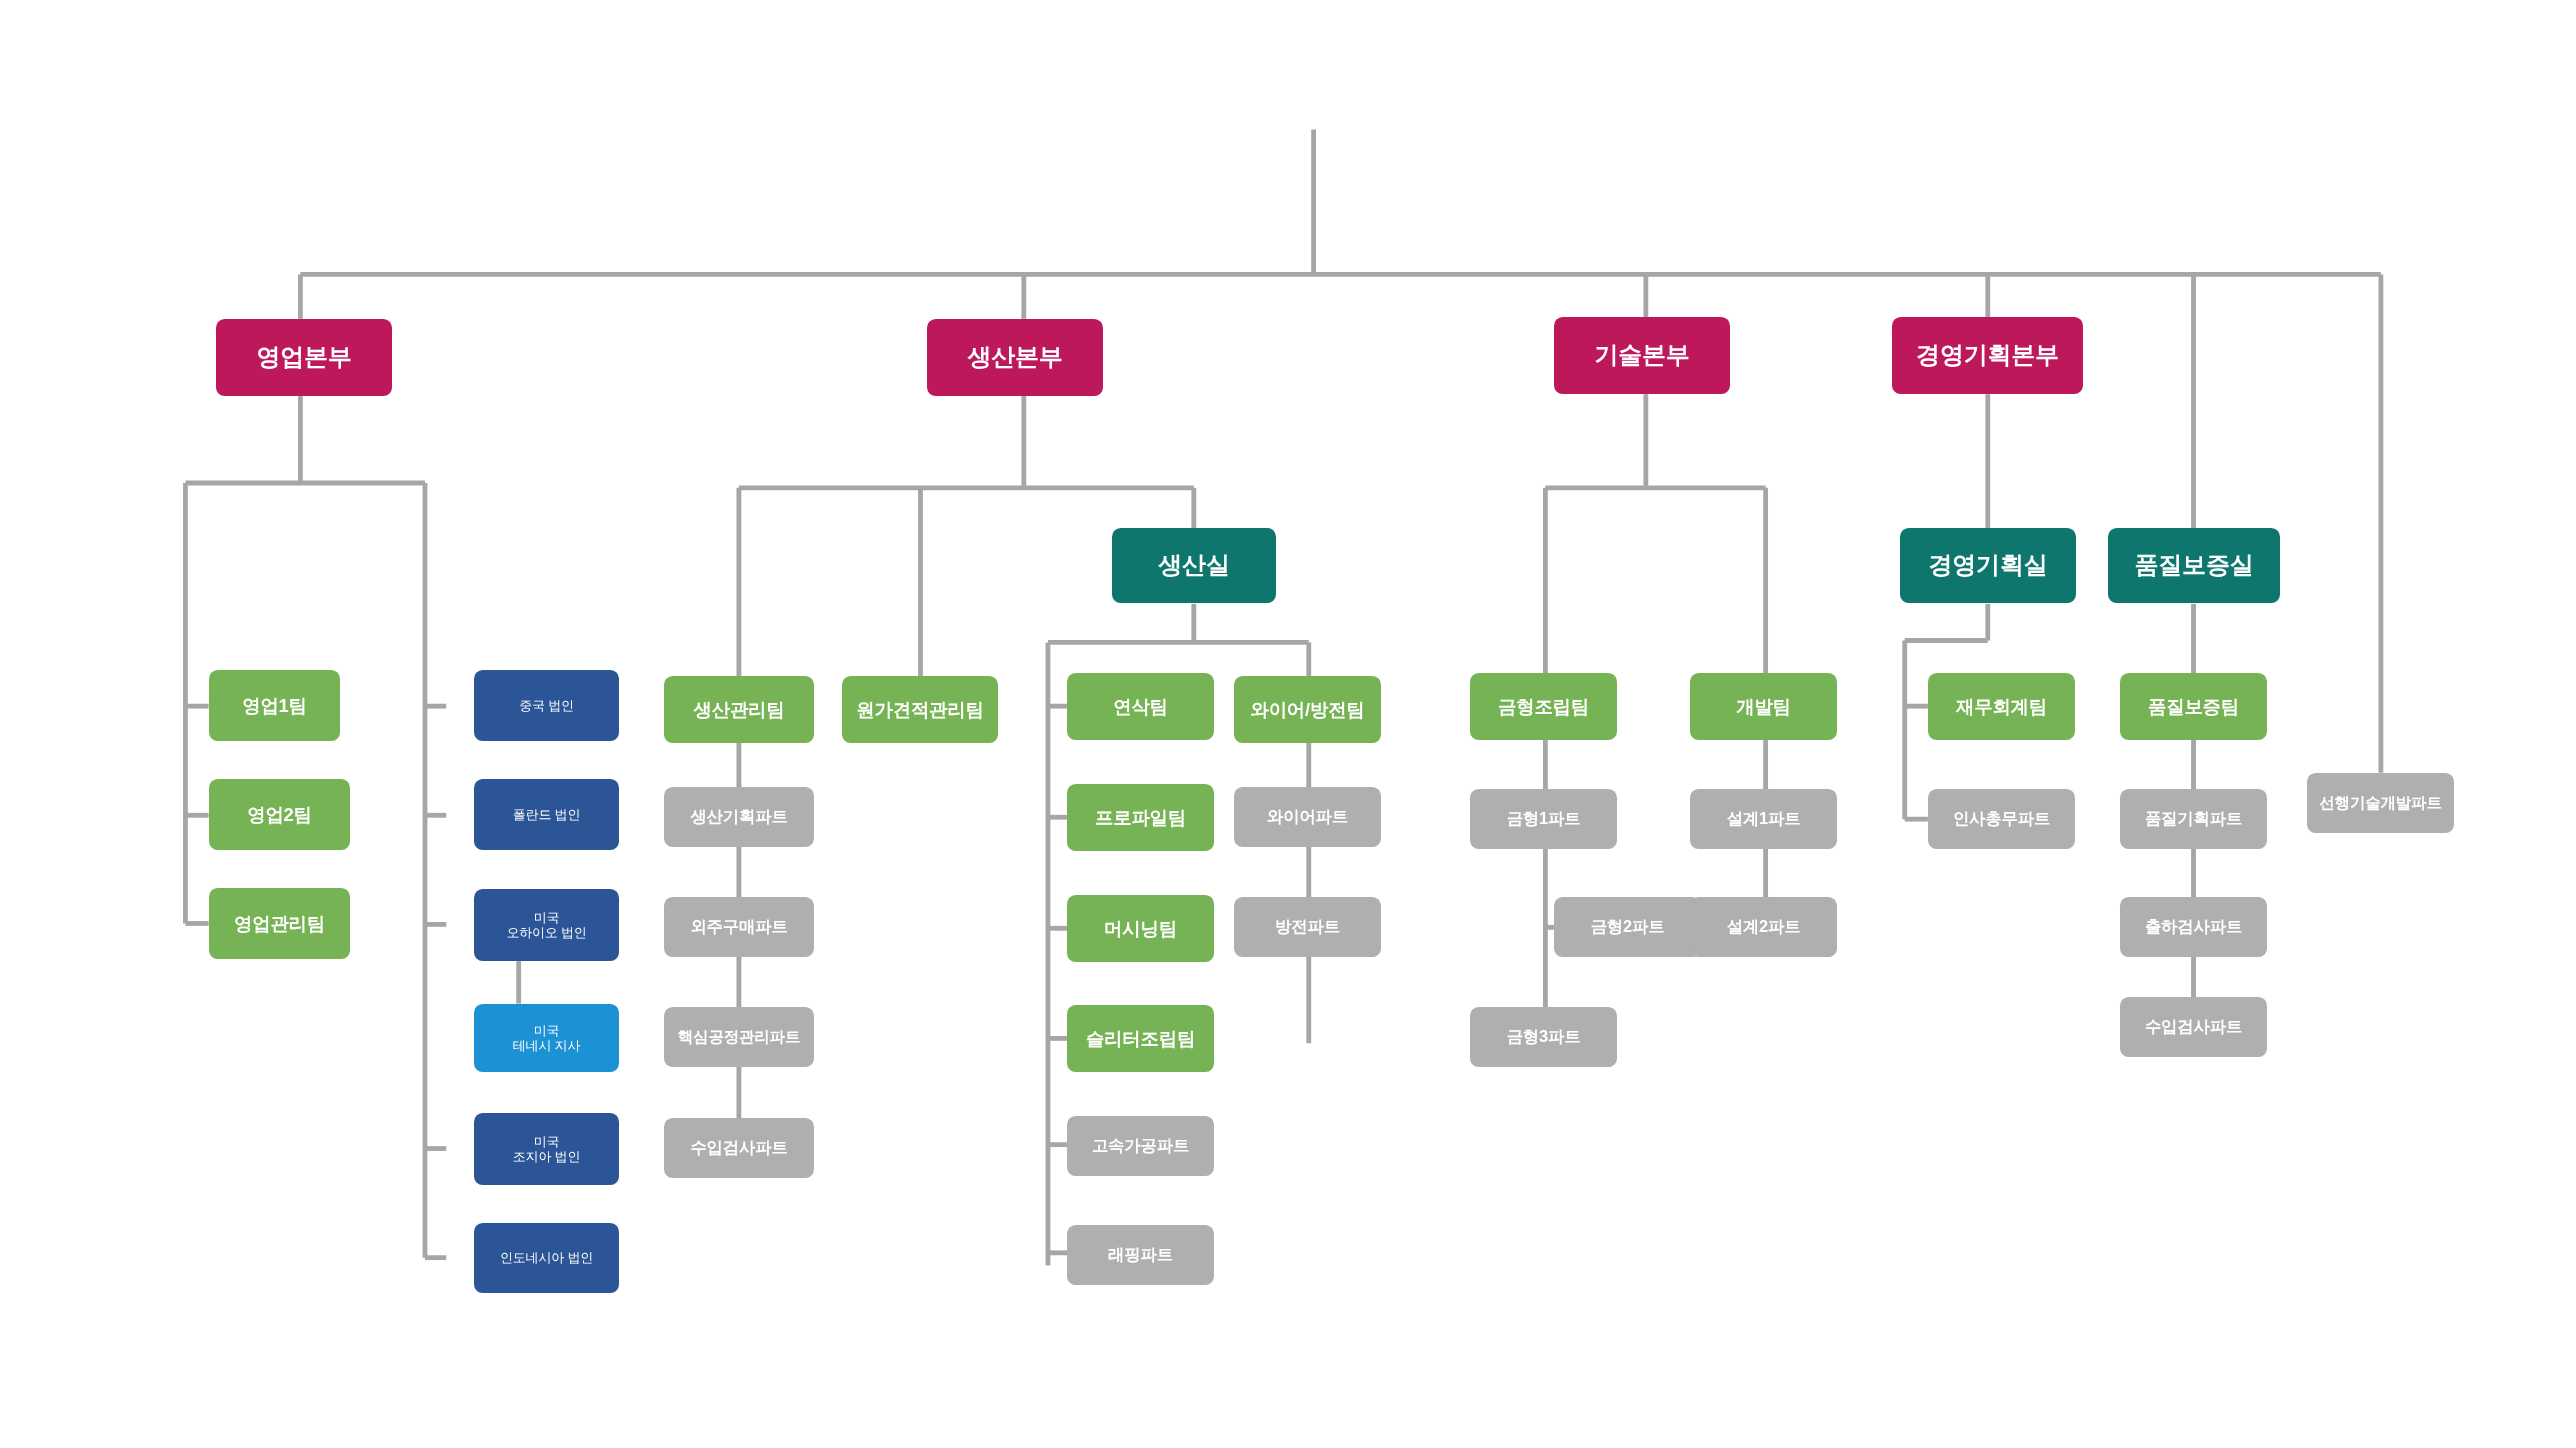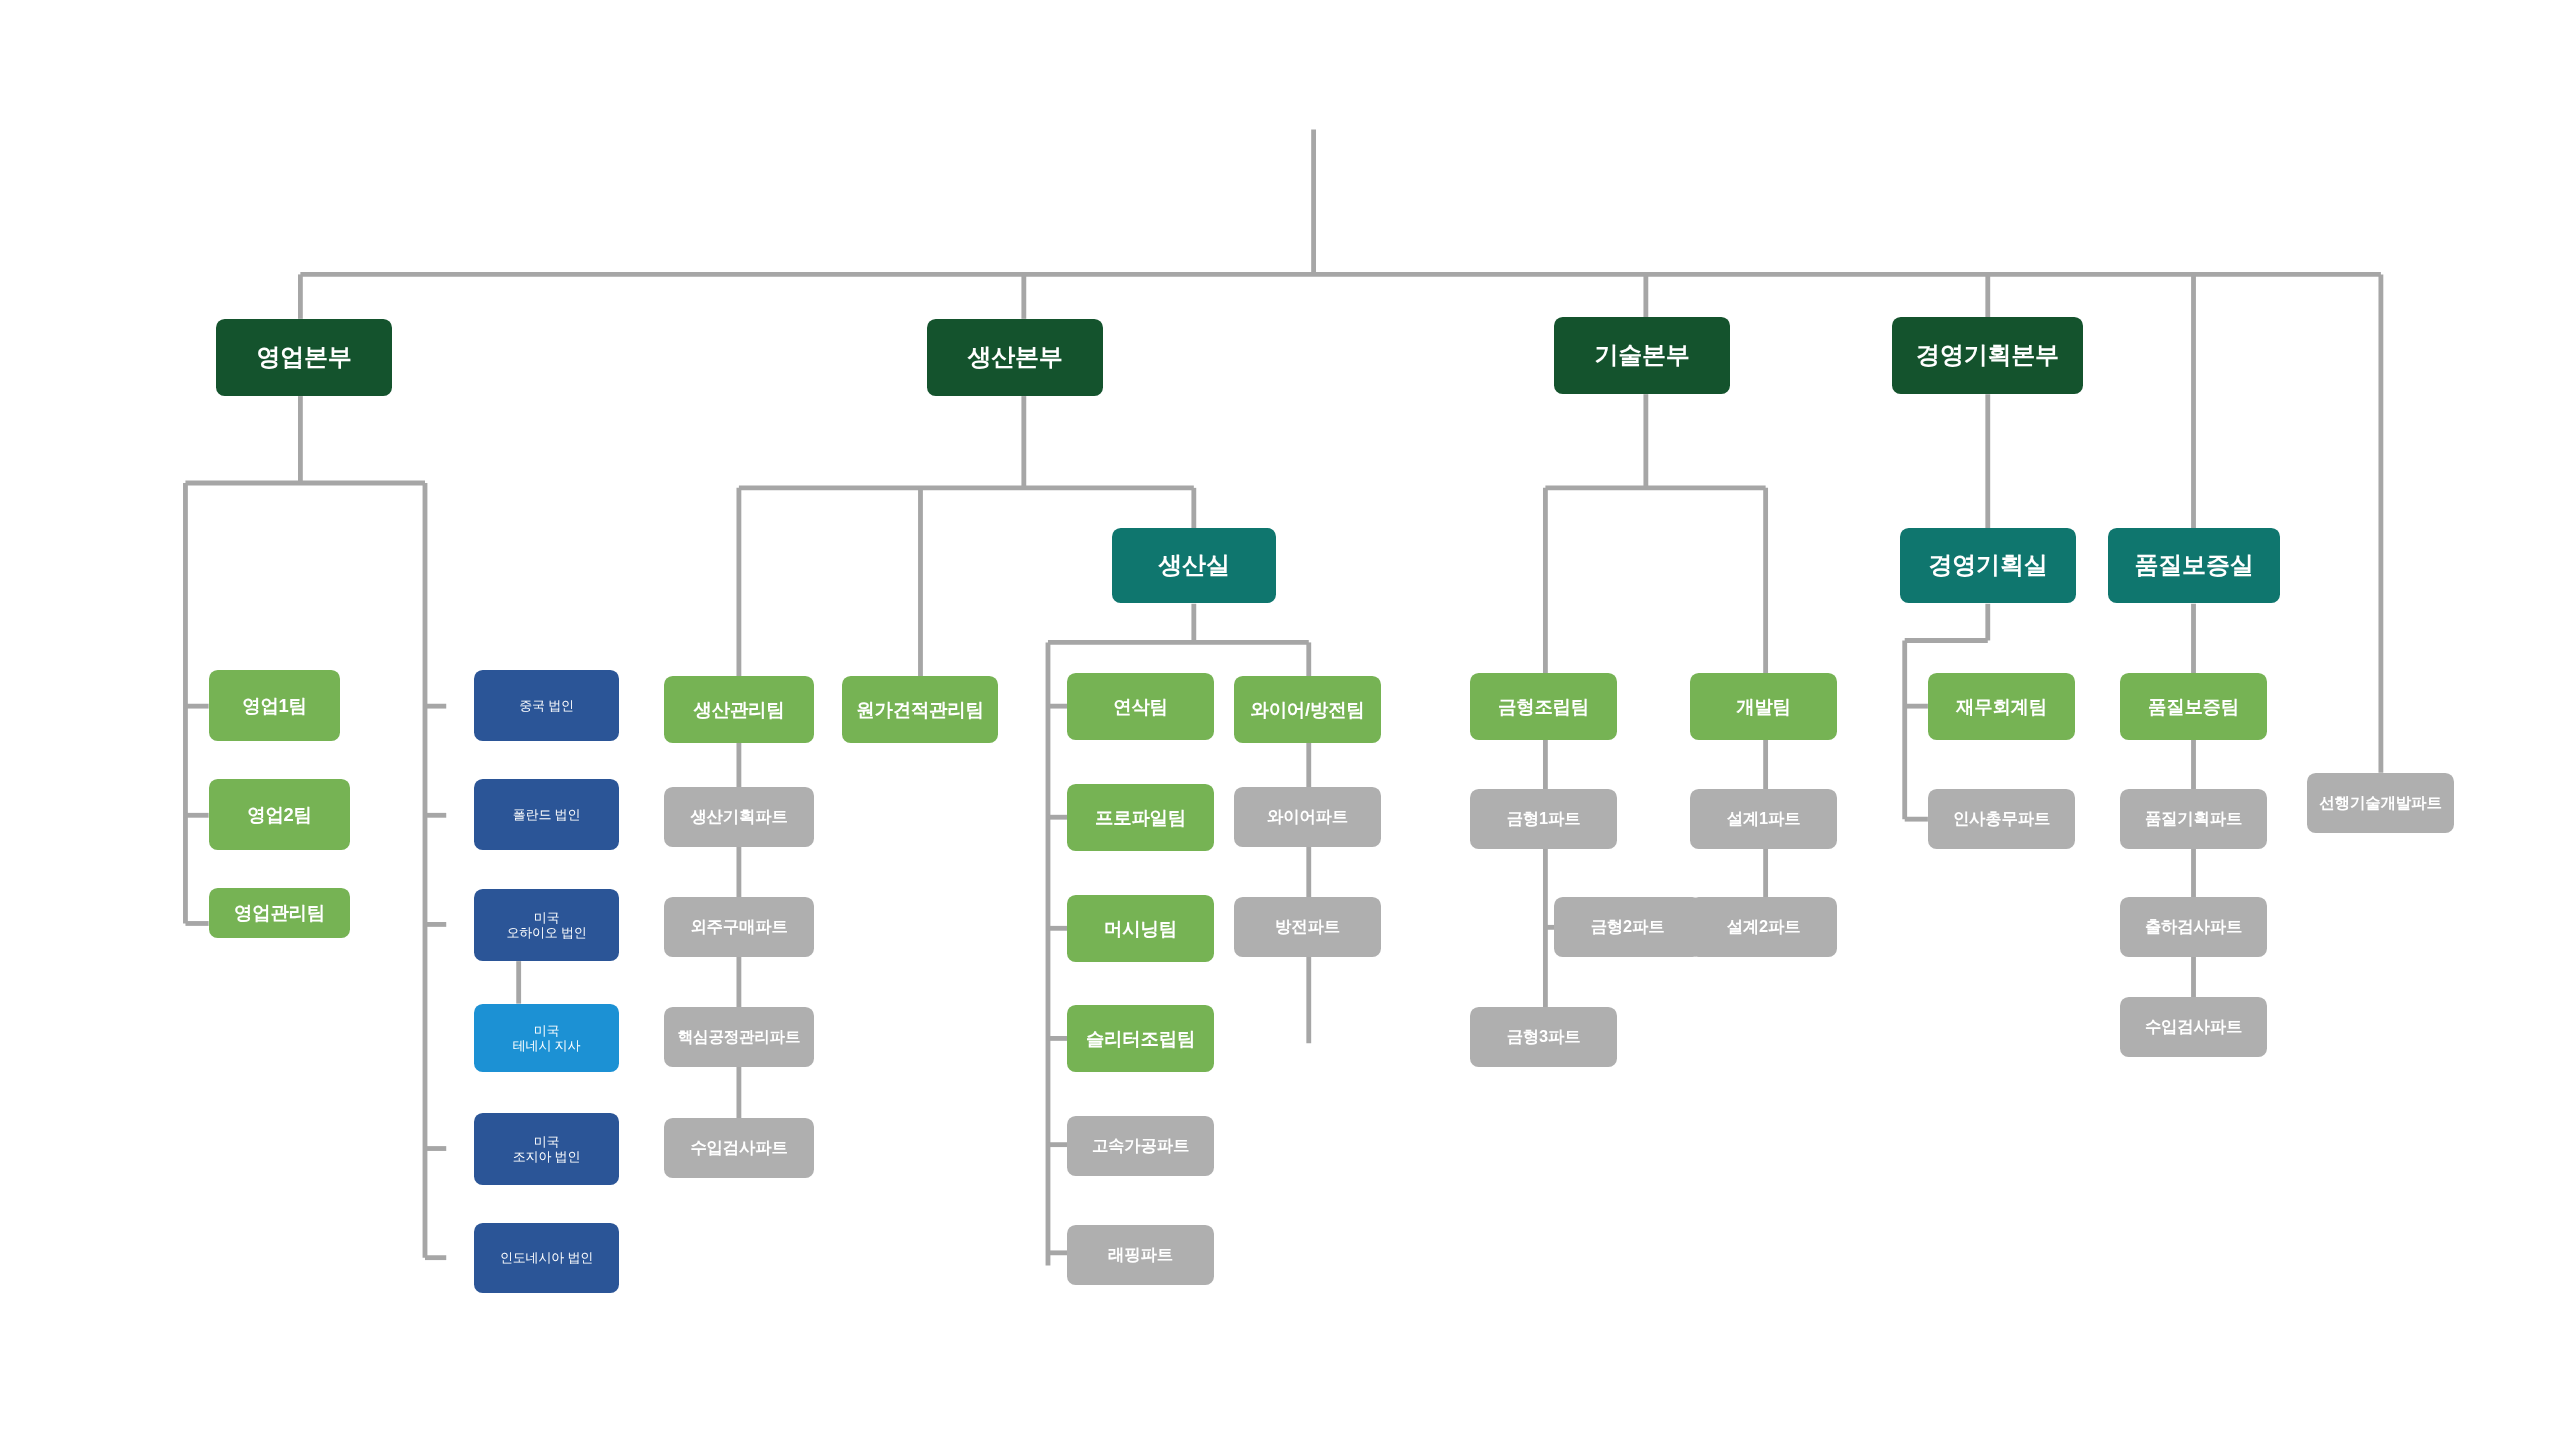--- a/index.html
+++ b/index.html
@@ -33,21 +33,21 @@
     text-align: center;
     color: #ffffff;
     border-radius: 8.7px;
     line-height: 1.18;
     padding: 1.9px 3.9px;
     white-space: pre-line;
     letter-spacing: -0.2px;
   }
   
   .role-ceo        { background: #4472C4; }
-  .role-division   { background: #14532d; }
+  .role-division   { background: #be185d; }
   .role-office     { background: #0f766e; }
   .role-subsidiary { background: #2B5597; }
   .role-branch     { background: #1C91D4; }
   .role-team       { background: #76B354; }
   .role-part       { background: #AFAFAF; }
 
   
   .sz-ceo      { font-size: 31px; font-weight: bold; }
   .sz-division { font-size: 24px; font-weight: bold; }
   .sz-office   { font-size: 24px; font-weight: bold; }
@@ -141,21 +141,21 @@
   <div class="node role-division sz-division" style="left:927px; top:319px; width:176px; height:77px;">생산본부</div>
   <div class="node role-division sz-division" style="left:1554px; top:317px; width:176px; height:77px;">기술본부</div>
   <div class="node role-division sz-division" style="left:1892px; top:317px; width:191px; height:77px;">경영기획본부</div>
 
   <div class="node role-office sz-office" style="left:1112px; top:528px; width:164px; height:75px;">생산실</div>
   <div class="node role-office sz-office" style="left:1900px; top:528px; width:176px; height:75px;">경영기획실</div>
   <div class="node role-office sz-office" style="left:2108px; top:528px; width:172px; height:75px;">품질보증실</div>
 
   <div class="node role-team sz-team" style="left:209px; top:670px; width:131px; height:71px;">영업1팀</div>
   <div class="node role-team sz-team" style="left:209px; top:779px; width:141px; height:71px;">영업2팀</div>
-  <div class="node role-team sz-team" style="left:209px; top:888px; width:141px; height:50px;">영업관리팀</div>
+  <div class="node role-team sz-team" style="left:209px; top:888px; width:141px; height:71px;">영업관리팀</div>
 
   <div class="node role-subsidiary sz-sub" style="left:446px; top:670px; width:145px; height:71px;">중국 법인</div>
   <div class="node role-subsidiary sz-sub" style="left:446px; top:779px; width:145px; height:71px;">폴란드 법인</div>
   <div class="node role-subsidiary sz-sub" style="left:446px; top:889px; width:145px; height:72px;">미국
 오하이오 법인</div>
   <div class="node role-branch sz-sub" style="left:446px; top:1004px; width:145px; height:68px;">미국
 테네시 지사</div>
   <div class="node role-subsidiary sz-sub" style="left:446px; top:1113px; width:145px; height:72px;">미국
 조지아 법인</div>
   <div class="node role-subsidiary sz-sub" style="left:446px; top:1223px; width:145px; height:70px;">인도네시아 법인</div>

